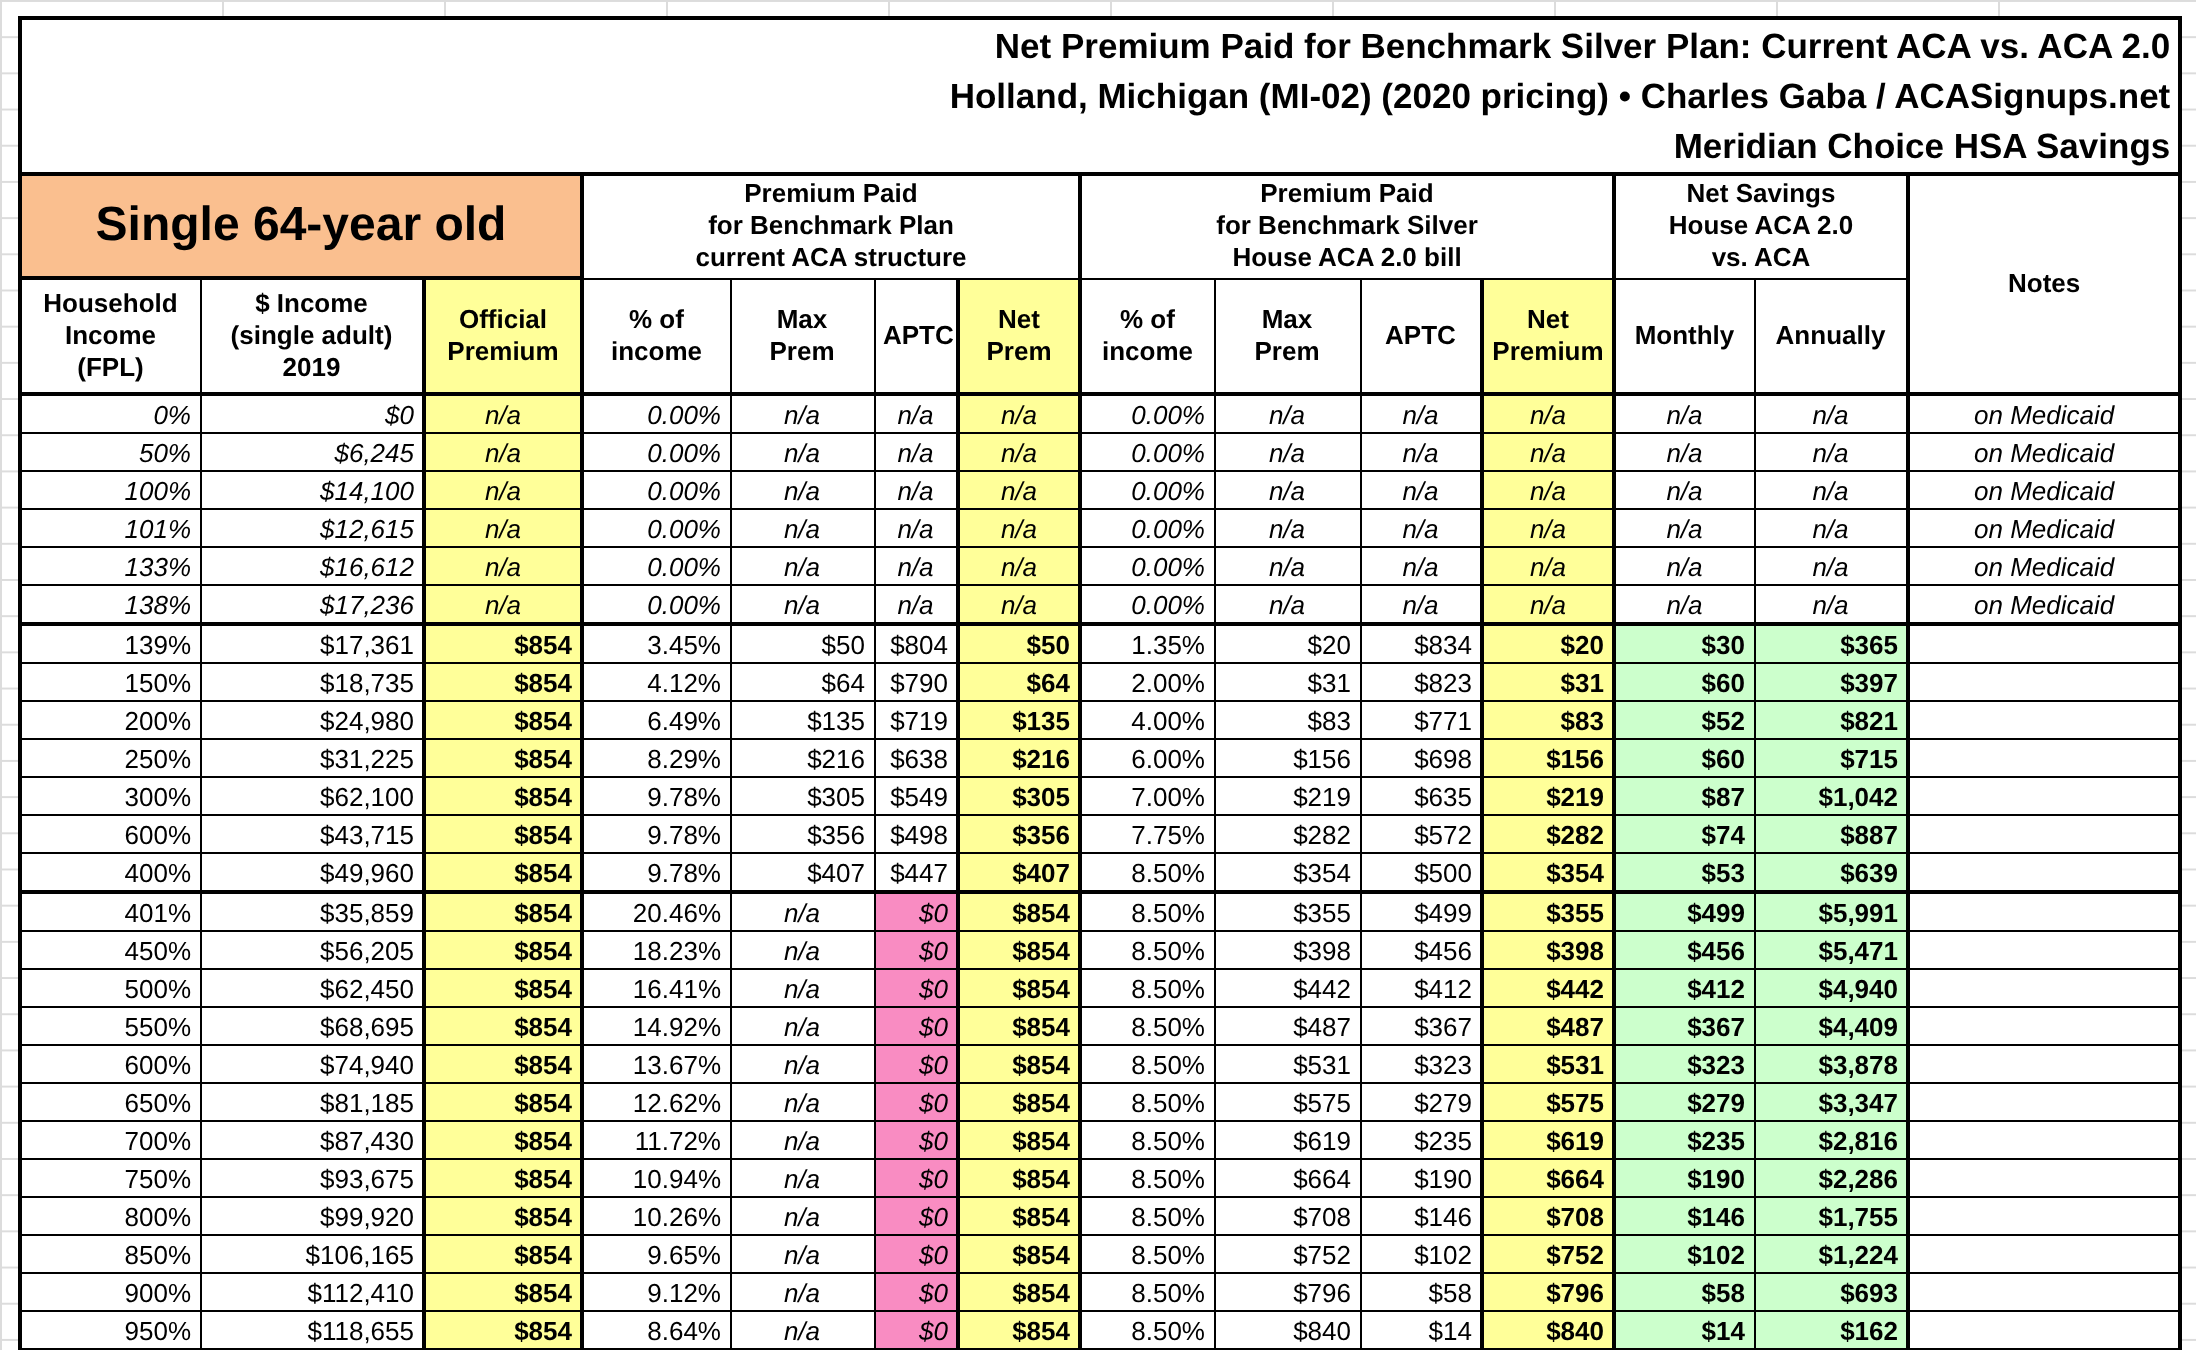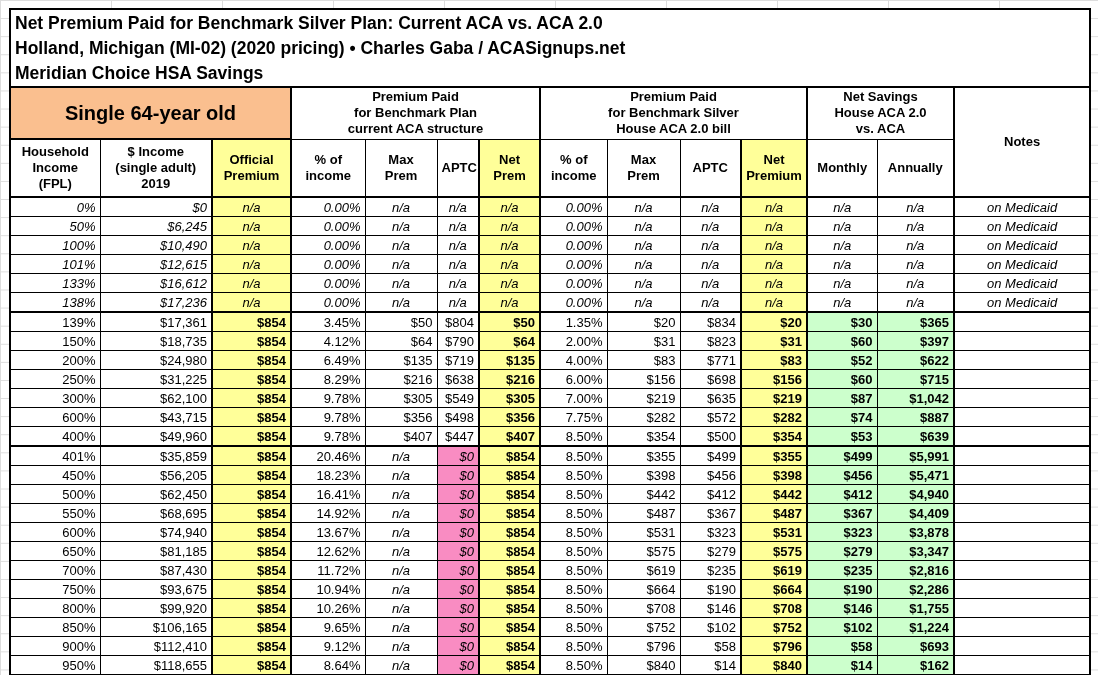--- a/index.html
+++ b/index.html
@@ -20,29 +20,29 @@
   }
   td{
     border:1px solid #000;
     padding:0 4px;
     font-size:13px;line-height:15px;height:18px;
     overflow:hidden;white-space:nowrap;
     background:#fff;vertical-align:middle;
   }
   .title-cell{
     height:76px;border-bottom:2px solid #000;
-    text-align:left;font-weight:bold;font-size:17.5px;line-height:25px;
+    text-align:right;font-weight:bold;font-size:17.5px;line-height:25px;
     white-space:normal;
   }
   tr.group td{
     height:50px;text-align:center;font-weight:bold;
     font-size:13px;line-height:16px;white-space:pre-line;
   }
   tr.group td.subject{
-    background:var(--orange);font-size:20px;line-height:24px;
+    background:var(--orange);font-size:24px;line-height:24px;
     border-right:2px solid #000;border-bottom:2px solid #000;
   }
   tr.colhead td{
     height:56px;text-align:center;font-weight:bold;
     font-size:13px;line-height:16px;white-space:pre-line;
     border-bottom:2px solid #000;
   }
   .notes-h{border-left:2px solid #000;border-bottom:2px solid #000;}
   .thickL{border-left:2px solid #000;}
   .thickR{border-right:2px solid #000;}
@@ -151,21 +151,21 @@
         <td class="right italic">0.00%</td>
         <td class="center italic">n/a</td>
         <td class="center italic">n/a</td>
         <td class="bg-yellow thickL thickR center italic">n/a</td>
         <td class="center italic">n/a</td>
         <td class="thickR center italic">n/a</td>
         <td class="center italic">on Medicaid</td>
       </tr>
       <tr>
         <td class="right italic">100%</td>
-        <td class="right italic">$10,490</td>
+        <td class="right italic">$14,100</td>
         <td class="bg-yellow thickL thickR center italic">n/a</td>
         <td class="right italic">0.00%</td>
         <td class="center italic">n/a</td>
         <td class="center italic">n/a</td>
         <td class="bg-yellow thickL thickR center italic">n/a</td>
         <td class="right italic">0.00%</td>
         <td class="center italic">n/a</td>
         <td class="center italic">n/a</td>
         <td class="bg-yellow thickL thickR center italic">n/a</td>
         <td class="center italic">n/a</td>
@@ -258,21 +258,21 @@
         <td class="right bold bg-yellow thickL thickR">$854</td>
         <td class="right">6.49%</td>
         <td class="right">$135</td>
         <td class="right">$719</td>
         <td class="right bold bg-yellow thickL thickR">$135</td>
         <td class="right">4.00%</td>
         <td class="right">$83</td>
         <td class="right">$771</td>
         <td class="right bold bg-yellow thickL thickR">$83</td>
         <td class="right bold bg-green">$52</td>
-        <td class="right bold bg-green thickR">$622</td>
+        <td class="right bold bg-green thickR">$821</td>
         <td class="center italic"></td>
       </tr>
       <tr>
         <td class="right">250%</td>
         <td class="right">$31,225</td>
         <td class="right bold bg-yellow thickL thickR">$854</td>
         <td class="right">8.29%</td>
         <td class="right">$216</td>
         <td class="right">$638</td>
         <td class="right bold bg-yellow thickL thickR">$216</td>

